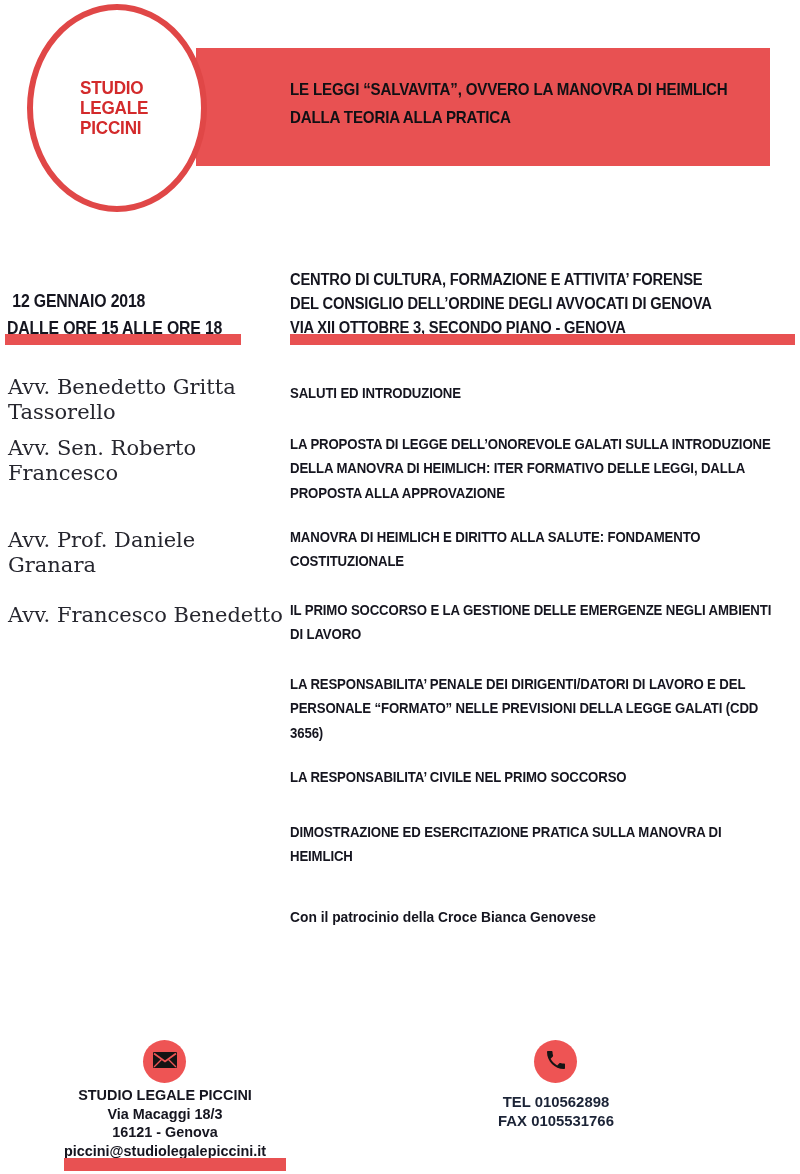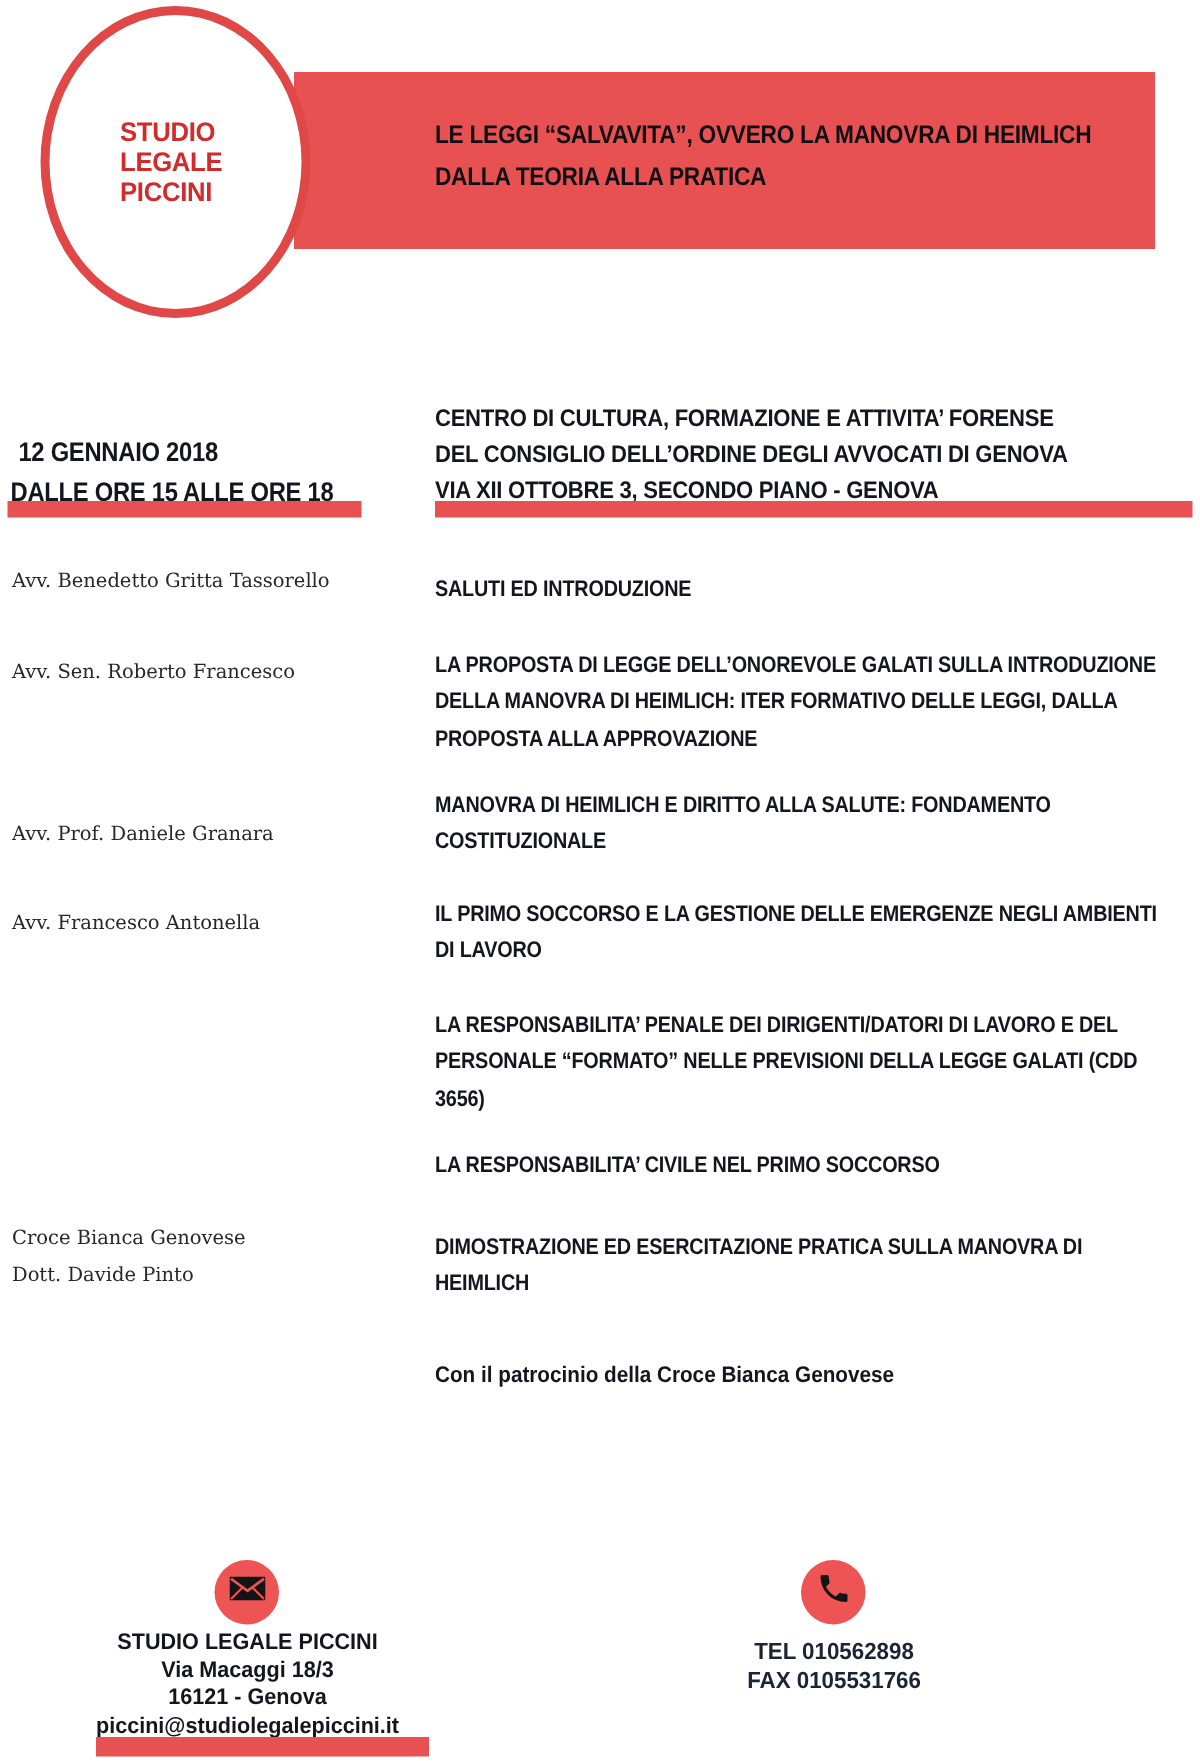--- a/index.html
+++ b/index.html
@@ -67,21 +67,21 @@
   .redbar { background: #e85152; height: 11px; }
   .bar-left  { left: 5px;   top: 334px; width: 236px; }
   .bar-right { left: 290px; top: 334px; width: 505px; }
   .bar-footer { left: 64px; top: 1158px; width: 222px; height: 13px; }
 
   
   .speaker {
     left: 8px;
     width: 275px;
     font-family: "DejaVu Serif", serif;
-    font-size: 13px; color: #26262e;
+    font-size: 21px; color: #26262e;
     line-height: 25px; white-space: pre-line;
   }
   .topic {
     left: 290px;
     width: 560px;
     font-size: 15px; font-weight: bold; color: #15151f;
     line-height: 24.3px; white-space: pre-line;
     letter-spacing: -0.15px;
     transform: scaleX(0.88); transform-origin: left top;
   }
@@ -139,36 +139,34 @@
   <div class="abs redbar bar-right"></div>
 
   <div class="abs speaker" style="top:375px">Avv. Benedetto Gritta Tassorello</div>
   <div class="abs topic" style="top:381px">SALUTI ED INTRODUZIONE</div>
 
   <div class="abs speaker" style="top:436px">Avv. Sen. Roberto Francesco</div>
   <div class="abs topic" style="top:432px">LA PROPOSTA DI LEGGE DELL’ONOREVOLE GALATI SULLA INTRODUZIONE
 DELLA MANOVRA DI HEIMLICH: ITER FORMATIVO DELLE LEGGI, DALLA
 PROPOSTA ALLA APPROVAZIONE</div>
 
-  <div class="abs speaker" style="top:544px">Avv. Prof. Daniele Granara</div>
+  <div class="abs speaker" style="top:528px">Avv. Prof. Daniele Granara</div>
   <div class="abs topic" style="top:525px">MANOVRA DI HEIMLICH E DIRITTO ALLA SALUTE: FONDAMENTO
 COSTITUZIONALE</div>
 
-  <div class="abs speaker" style="top:603px">Avv. Francesco Antonella</div>
+  <div class="abs speaker" style="top:603px">Avv. Francesco Benedetto</div>
   <div class="abs topic" style="top:598px">IL PRIMO SOCCORSO E LA GESTIONE DELLE EMERGENZE NEGLI AMBIENTI
 DI LAVORO</div>
 
   <div class="abs topic" style="top:672px">LA RESPONSABILITA’ PENALE DEI DIRIGENTI/DATORI DI LAVORO E DEL
 PERSONALE “FORMATO” NELLE PREVISIONI DELLA LEGGE GALATI (CDD
 3656)</div>
 
   <div class="abs topic" style="top:765px">LA  RESPONSABILITA’ CIVILE NEL PRIMO SOCCORSO</div>
 
-  <div class="abs speaker" style="top:813px">Croce Bianca Genovese
-Dott. Davide Pinto</div>
   <div class="abs topic" style="top:820px">DIMOSTRAZIONE ED ESERCITAZIONE PRATICA SULLA MANOVRA DI
 HEIMLICH</div>
 
   <div class="abs patronage">Con il patrocinio della Croce Bianca Genovese</div>
 
   <div class="abs icon-circle env-circle">
     <span>
       <svg width="24" height="16" viewBox="0 0 24 16">
         <rect x="0" y="0" width="24" height="16" rx="1" fill="#141414"></rect>
         <path d="M1 1.5 L12 9.5 L23 1.5" stroke="#ee5454" stroke-width="1.8" fill="none"></path>

